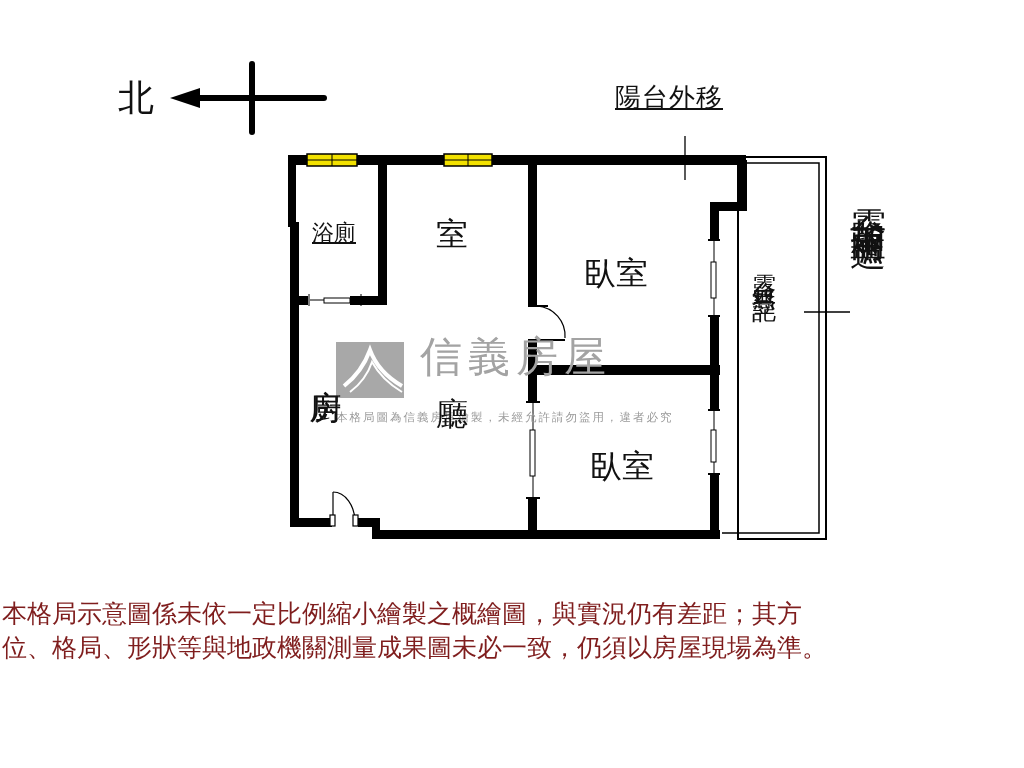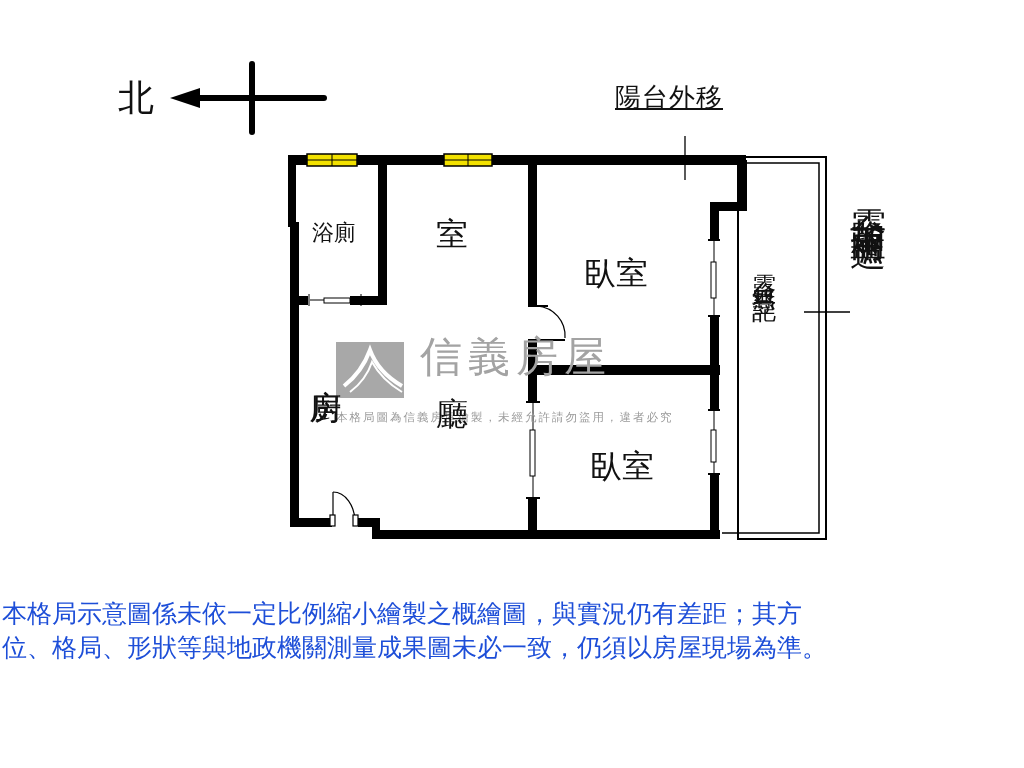--- a/index.html
+++ b/index.html
@@ -3,31 +3,31 @@
   <meta charset="utf-8">
   <style>
     html, body { margin: 0; padding: 0; background: #ffffff; }
     body { width: 1024px; height: 768px; position: relative; overflow: hidden; font-family: "DejaVu Sans", sans-serif; }
     svg.plan { position: absolute; left: 0; top: 0; }
     .lbl { position: absolute; color: #111; font-family: "DejaVu Sans", sans-serif; line-height: 1; white-space: nowrap; }
     .vert { writing-mode: vertical-rl; text-orientation: upright; }
     .north { left: 118px; top: 80px; font-size: 36px; }
     .annot-top { left: 615px; top: 84px; font-size: 26px; letter-spacing: 1px; text-decoration: underline; }
     .annot-right { left: 850px; top: 180px; font-size: 36px; letter-spacing: 5px; }
-    .room-bath { left: 312px; top: 222px; font-size: 22px; }
+    .room-bath { left: 312px; top: 222px; font-size: 22px; text-decoration: underline; }
     .room-room { left: 436px; top: 218px; font-size: 32px; }
     .room-bed1 { left: 584px; top: 257px; font-size: 32px; }
     .room-bed2 { left: 590px; top: 450px; font-size: 32px; }
     .room-kitchen { left: 304px; top: 364px; font-size: 32px; line-height: 44px; }
     .room-living { left: 436px; top: 398px; font-size: 32px; }
     .room-terrace { left: 752px; top: 255px; font-size: 24px; letter-spacing: 6px; }
     .watermark-logo { position: absolute; left: 336px; top: 342px; width: 68px; height: 56px; background: #a8a8a8; }
     .watermark-text { position: absolute; left: 420px; top: 336px; font-size: 42px; color: #a3a3a3; letter-spacing: 6px; line-height: 1; }
     .watermark-sub { position: absolute; left: 336px; top: 412px; font-size: 11.5px; color: #9a9a9a; letter-spacing: 2px; line-height: 1; }
-    .disclaimer { position: absolute; left: 2px; top: 597px; width: 1022px; font-size: 25px; color: #1d4ed8; line-height: 34px; }
+    .disclaimer { position: absolute; left: 2px; top: 597px; width: 1022px; font-size: 25px; color: #7f1d1d; line-height: 34px; }
     .disclaimer div { white-space: nowrap; }
   </style>
 </head>
 <body>
 
 <svg class="plan" width="1024" height="768" viewBox="0 0 1024 768" xmlns="http://www.w3.org/2000/svg">
 
   <g>
     <line x1="188" y1="98" x2="324" y2="98" stroke="#000" stroke-width="6" stroke-linecap="round"></line>
     <polygon points="170,98 200,88 200,108" fill="#000"></polygon>

